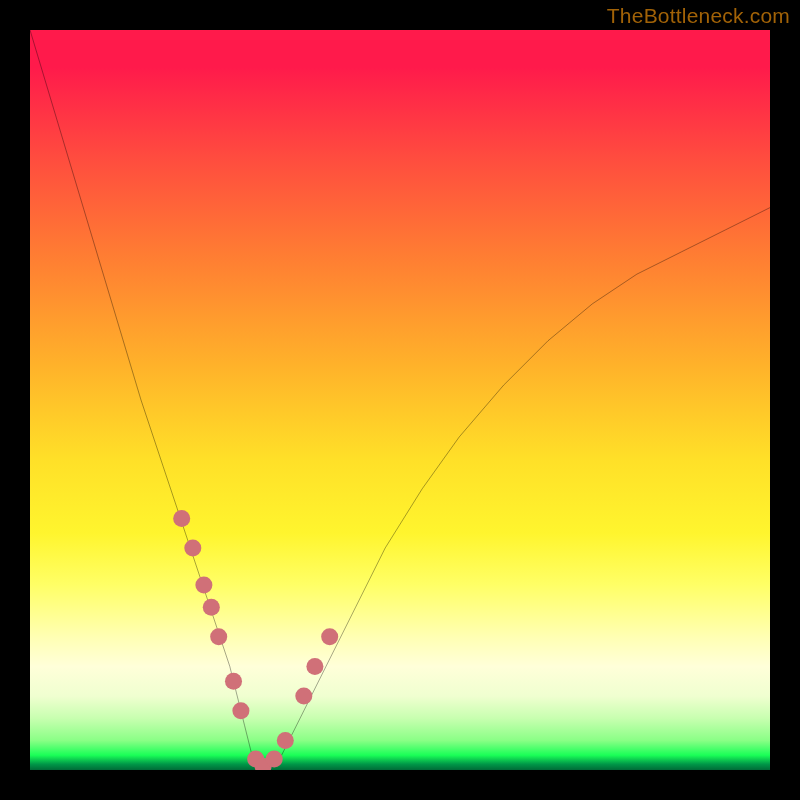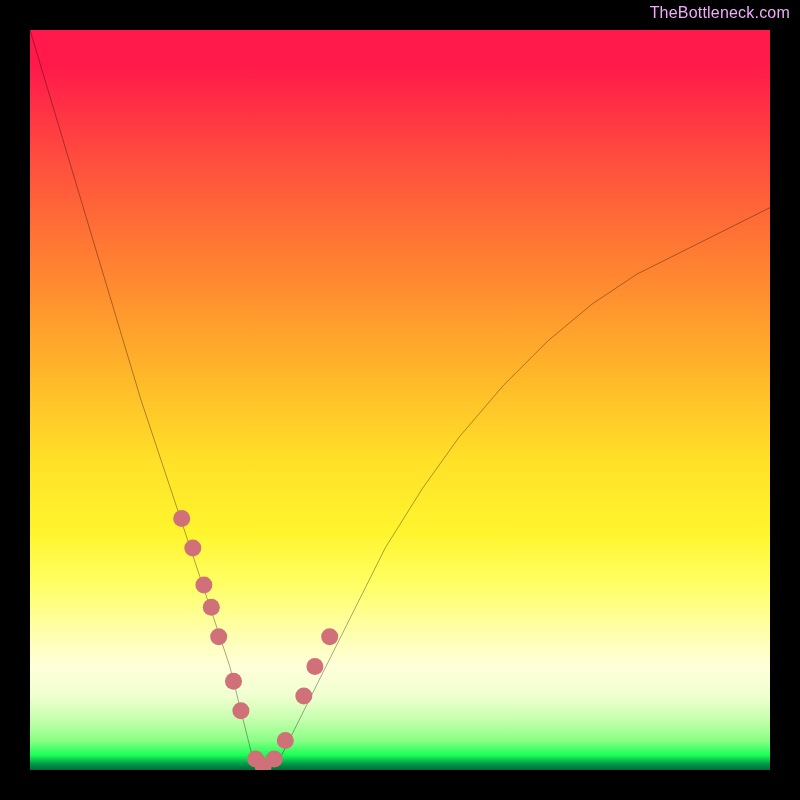--- a/index.html
+++ b/index.html
@@ -52,22 +52,22 @@
   svg.curve {
     position: absolute;
     inset: 0;
     width: 100%;
     height: 100%;
   }
   .watermark {
     position: absolute;
     top: 4px;
     right: 10px;
-    color: #f0abfc;
-    font-size: 16px;
+    color: #a16207;
+    font-size: 21px;
     letter-spacing: 0.2px;
   }
 </style>
 </head>
 <body>
 
 <div class="frame">
 
   <div class="plot">
     <div class="gradient-bg"></div>

